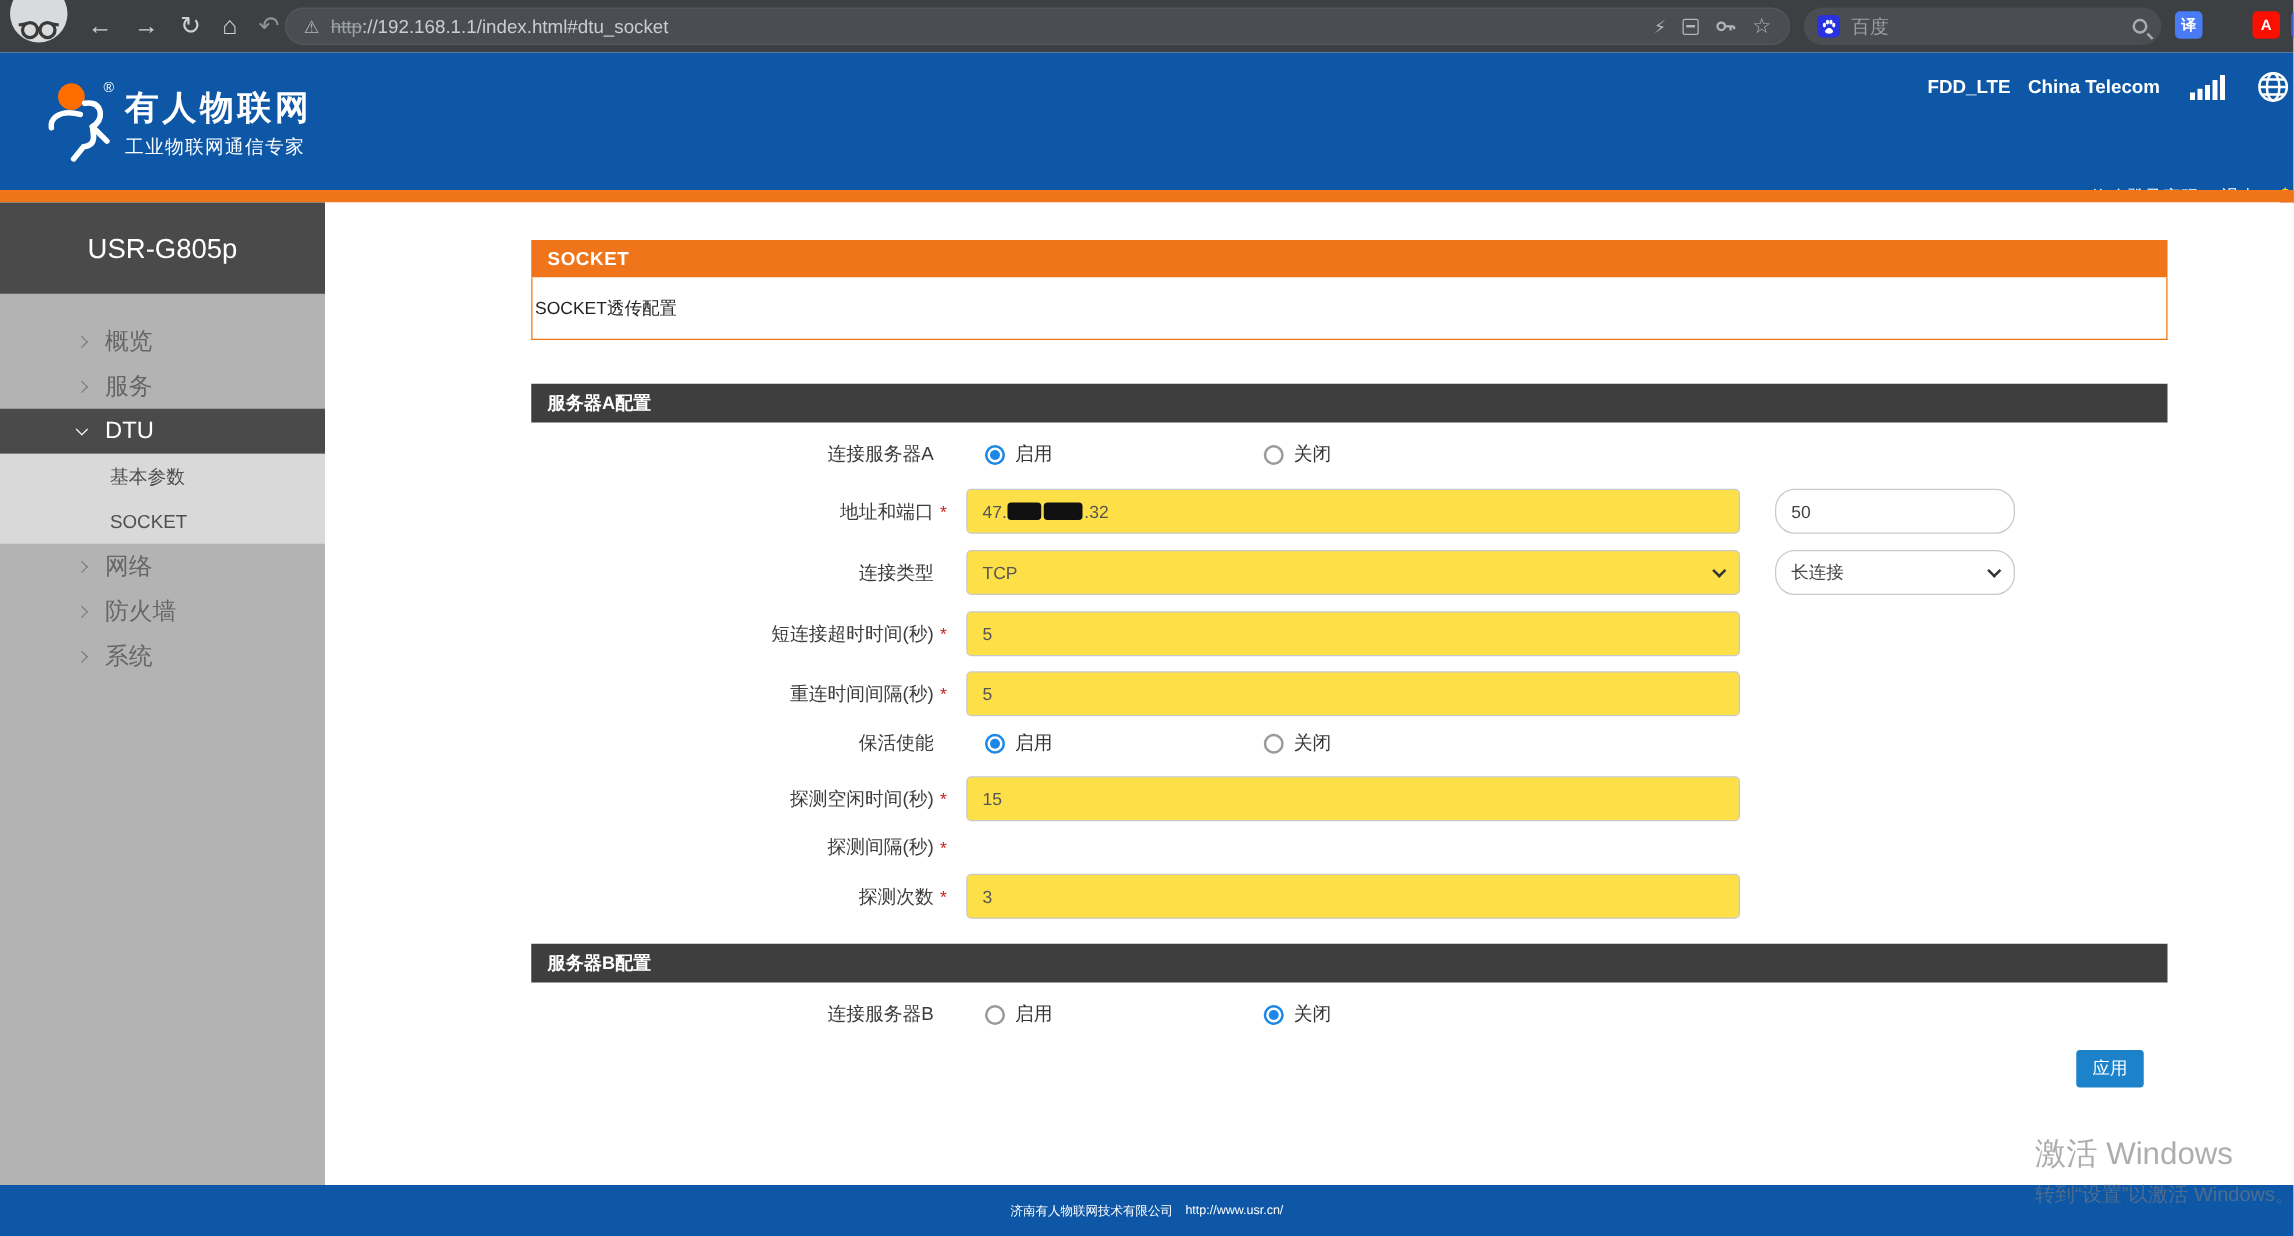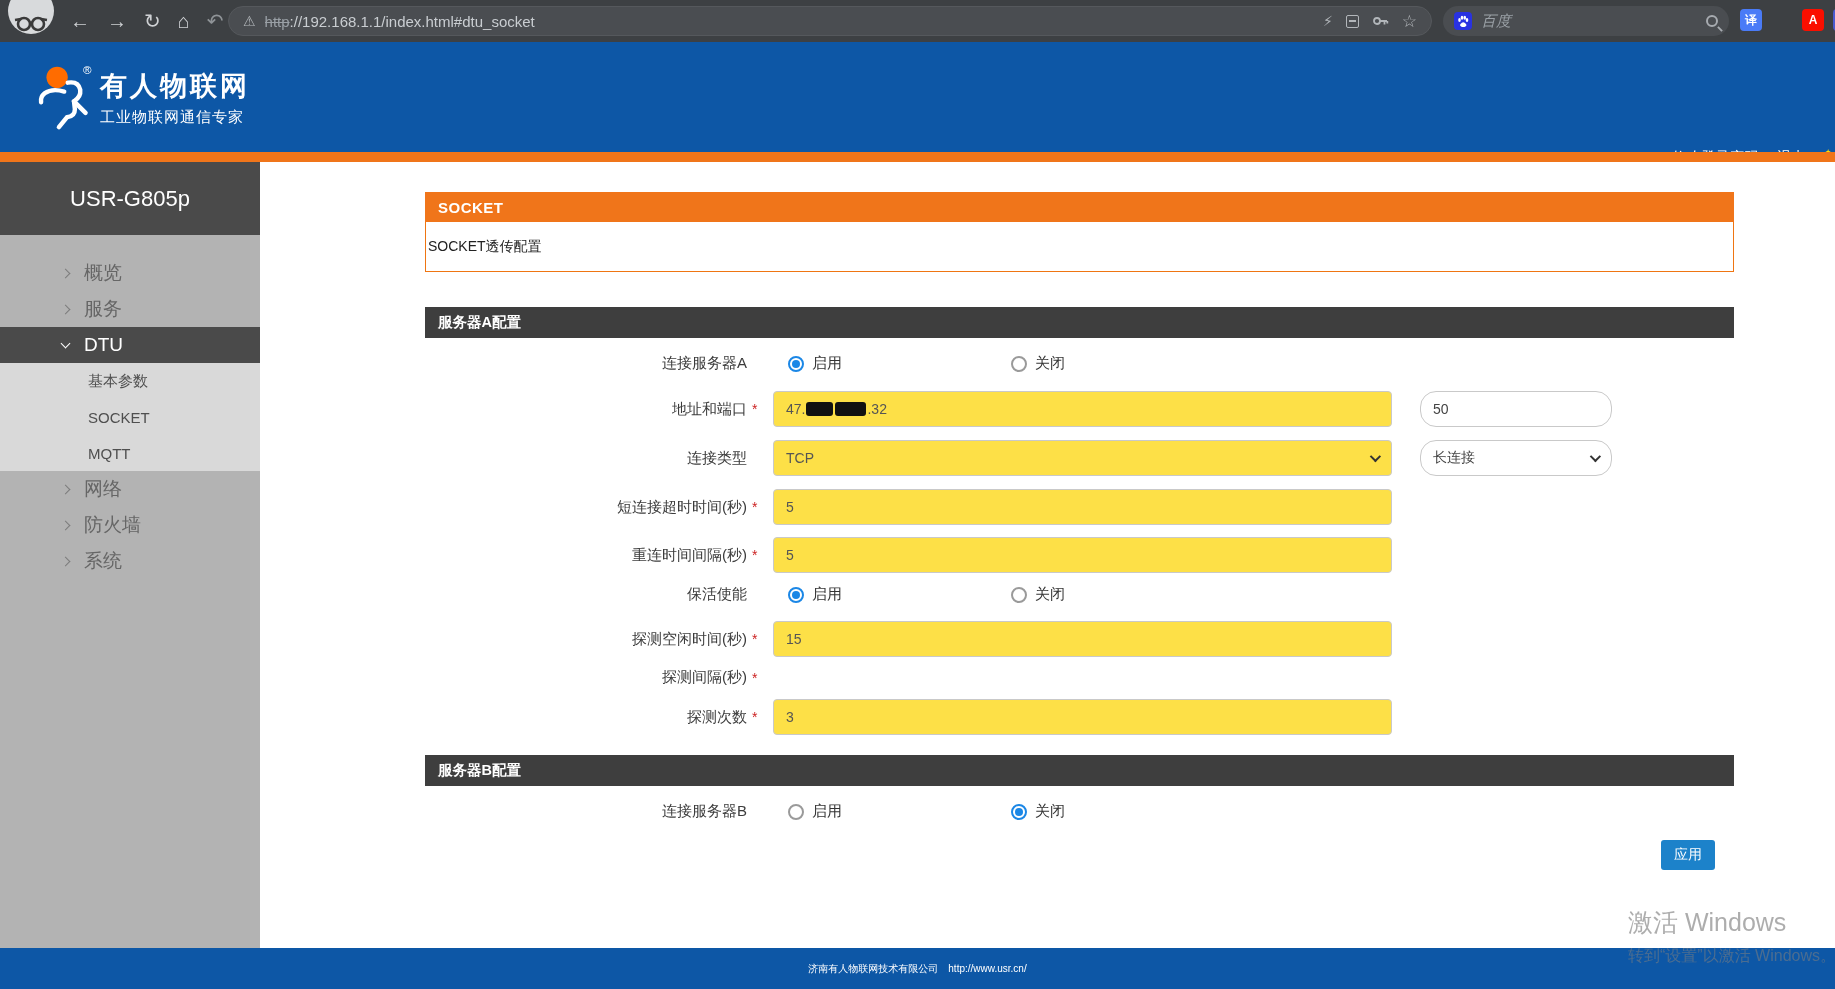--- a/index.html
+++ b/index.html
@@ -18,21 +18,21 @@
   .warn { color:#b6babe; font-size:14px; margin-right:9px; }
   .urltxt { font-size:15px; color:#c9cdd1; white-space:nowrap; overflow:hidden; }
   .urltxt .scheme { color:#9aa0a6; text-decoration:line-through; }
   .pill-icons { margin-left:auto; display:flex; align-items:center; gap:13px; color:#b2b6ba; }
   .pill-icons span { font-size:14px; }
   .frame-ic { width:13px; height:13px; border:1.5px solid #b2b6ba; border-radius:2px; position:relative; }
   .frame-ic::after { content:""; position:absolute; left:2px; right:2px; top:4.5px; height:1.5px; background:#b2b6ba; }
   .search-pill { position:absolute; left:1443px; top:6px; width:286px; height:30px; border-radius:15px;
                  background:#4a4d51; display:flex; align-items:center; padding:0 11px; gap:9px; }
   .baidu-ic { width:18px; height:18px; background:#2932e1; border-radius:4px; display:flex; align-items:center; justify-content:center; }
-  .search-txt { font-size:15px; color:#9aa0a6; flex:1;font-style:italic; }
+  .search-txt { font-size:15px; color:#9aa0a6; flex:1; }
   .mag { width:12px; height:12px; border:2px solid #a7abb0; border-radius:50%; position:relative; }
   .mag::after { content:""; position:absolute; width:6px; height:2px; background:#a7abb0; transform:rotate(45deg);
                 left:9px; top:11px; }
   .ext-icons { position:absolute; left:1740px; top:9px; display:flex; gap:9px; align-items:center; }
   .ext { width:22px; height:22px; border-radius:4px; display:flex; align-items:center; justify-content:center;
          color:#fff; font-size:12px; font-weight:bold; }
   .ext.tr { background:#4a7bf7; }
   .ext.grid { background:transparent; display:grid; grid-template-columns:10px 10px; grid-template-rows:10px 10px; gap:1px; }
   .ext.grid i { display:block; }
   .ext.pdf { background:#fa0f00; }
@@ -177,20 +177,39 @@
     <div class="logo">
       <svg width="64" height="72" viewBox="0 0 72 78">
         <circle cx="26" cy="18" r="12" fill="#FF6C00"></circle>
         <text x="55" y="14" fill="#fff" font-size="13">®</text>
         <path d="M38 24 Q50 22 52 32 Q53 40 45 45 L46 54 Q46 62 37 63 L28 74" fill="none" stroke="#fff" stroke-width="5" stroke-linecap="round"></path>
         <path d="M45 45 L58 58 M34 34 Q20 30 12 36 Q7 40 8 46" fill="none" stroke="#fff" stroke-width="5" stroke-linecap="round"></path>
       </svg>
     </div>
     <div class="brand">有人物联网</div>
     <div class="slogan">工业物联网通信专家</div>
+    <div class="statusline">
+      <span class="nettype">FDD_LTE</span>
+      <span class="carrier">China Telecom</span>
+      <span class="sigbars">
+        <i style="height:6px"></i>
+          <i style="height:9px"></i>
+          <i style="height:12px"></i>
+          <i style="height:16px"></i>
+          <i style="height:20px"></i>
+      </span>
+      <span class="globe">
+        <svg width="27" height="27" viewBox="0 0 27 27">
+          <circle cx="13.5" cy="13.5" r="11" fill="none" stroke="#fff" stroke-width="2"></circle>
+          <ellipse cx="13.5" cy="13.5" rx="5" ry="11" fill="none" stroke="#fff" stroke-width="2"></ellipse>
+          <path d="M2.5 13.5 h22 M4.5 7.5 h18 M4.5 19.5 h18" stroke="#fff" stroke-width="2" fill="none"></path>
+        </svg>
+      </span>
+      <span class="updown">↑↓</span>
+    </div>
     <div class="acctline">
       <span class="acct-link">修改登录密码</span>
       <span class="acct-link">退出</span>
       <span class="flag"></span>
     </div>
   </div>
 
   <div class="orange-stripe"></div>
 
   <div class="sidebar">
@@ -208,23 +227,20 @@
         <span class="chev"></span>
         <span>DTU</span>
       </div>
       <div class="submenu">
         <div class="smi">
           <span>基本参数</span>
         </div>
         <div class="smi">
           <span>SOCKET</span>
         </div>
-        <div class="smi">
-          <span>MQTT</span>
-        </div>
       </div>
       <div class="mi">
         <span class="chev"></span>
         <span>网络</span>
       </div>
       <div class="mi">
         <span class="chev"></span>
         <span>防火墙</span>
       </div>
       <div class="mi">

